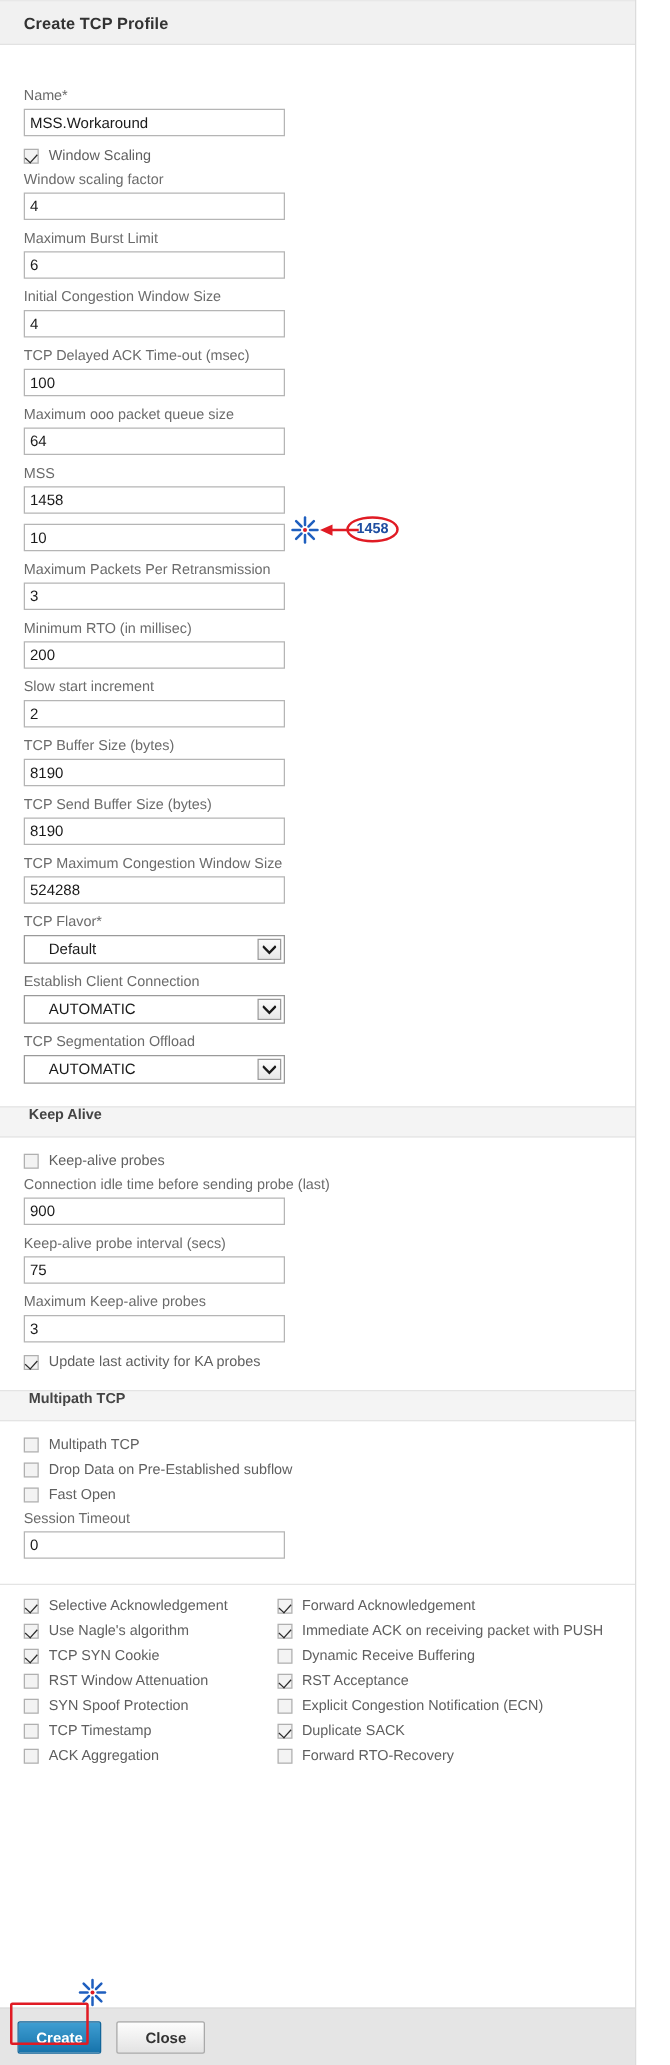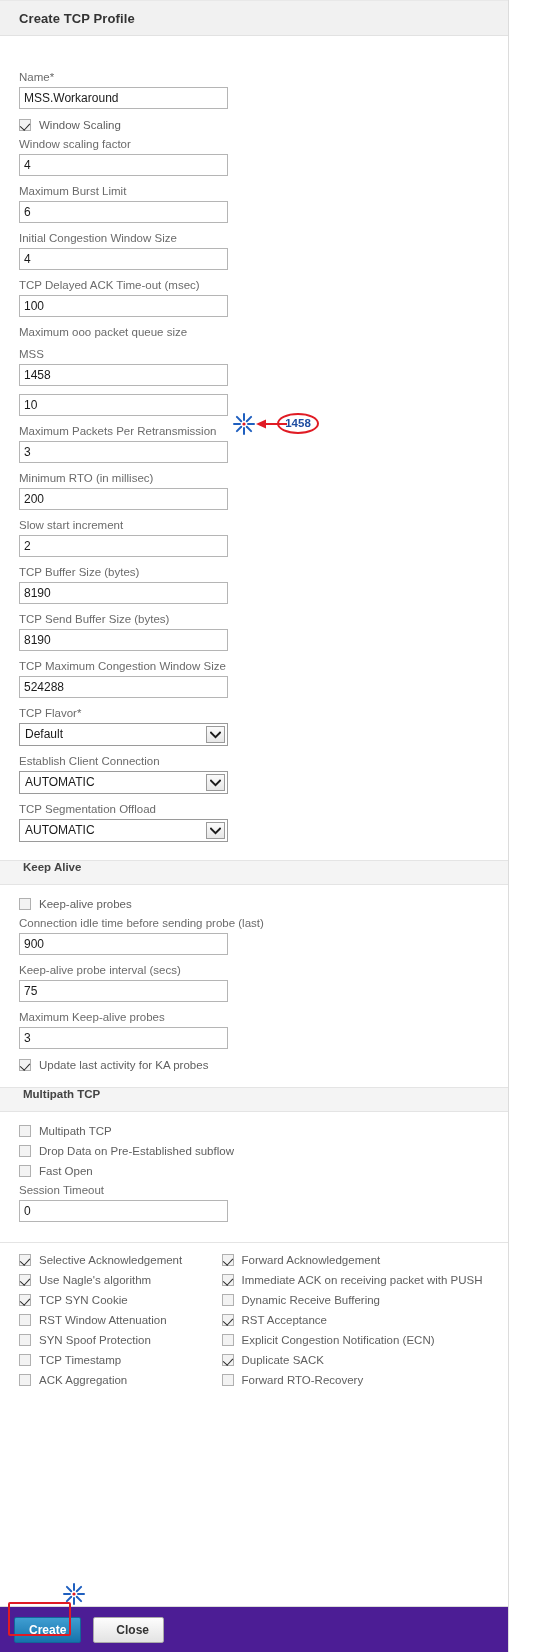--- a/index.html
+++ b/index.html
@@ -87,21 +87,21 @@
     display: block;
   }
   .select-box {
     width: 209px;
     height: 23px;
     border: 1px solid #9a9a9a;
     background: #ffffff;
     font-size: 12px;
     color: #1a1a1a;
     line-height: 21px;
-    padding-left: 5px;
+    padding-left: 19px;
     position: relative;
   }
   .select-arrow {
     position: absolute;
     right: 2px;
     top: 2px;
     width: 19px;
     height: 17px;
     background: linear-gradient(#fbfbfb, #e7e7e7);
     border: 1px solid #9a9a9a;
@@ -175,21 +175,21 @@
     display: flex;
     padding: 9px 0 6px 19px;
   }
   .cb-col { width: 205px; }
   .cb-col.right { width: 290px; }
 
   
   .dialog-footer {
     height: 46px;
     min-height: 46px;
-    background: #4c1d95;
+    background: #e5e5e5;
     border-top: 1px solid #dcdcdc;
     display: flex;
     align-items: center;
     padding-left: 14px;
     gap: 12px;
   }
   .btn {
     height: 26px;
     min-width: 62px;
     font-family: "Liberation Sans", sans-serif;
@@ -285,20 +285,21 @@
         <input class="text-input" type="text" value="4" style="">
       </div>
 
       <div class="field">
         <label class="field-label">TCP Delayed ACK Time-out (msec)</label>
         <input class="text-input" type="text" value="100" style="">
       </div>
 
       <div class="field">
         <label class="field-label">Maximum ooo packet queue size</label>
+        <input class="text-input" type="text" value="64" style="">
       </div>
 
       <div class="field">
         <label class="field-label">MSS</label>
         <input class="text-input" type="text" value="1458" style="">
       </div>
 
       <div class="field">
         <input class="text-input" type="text" value="10" style="">
       </div>

